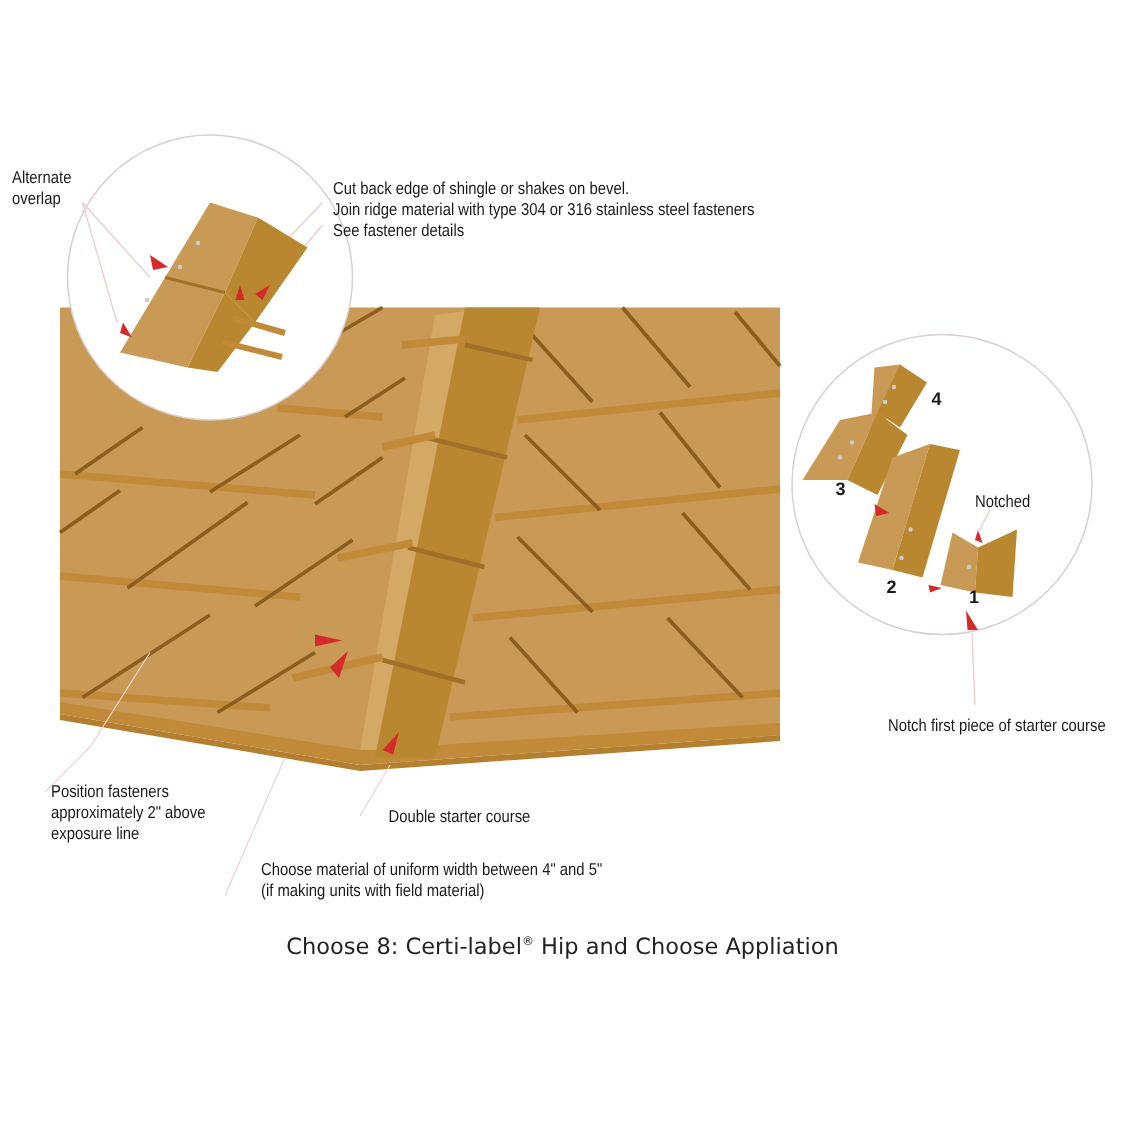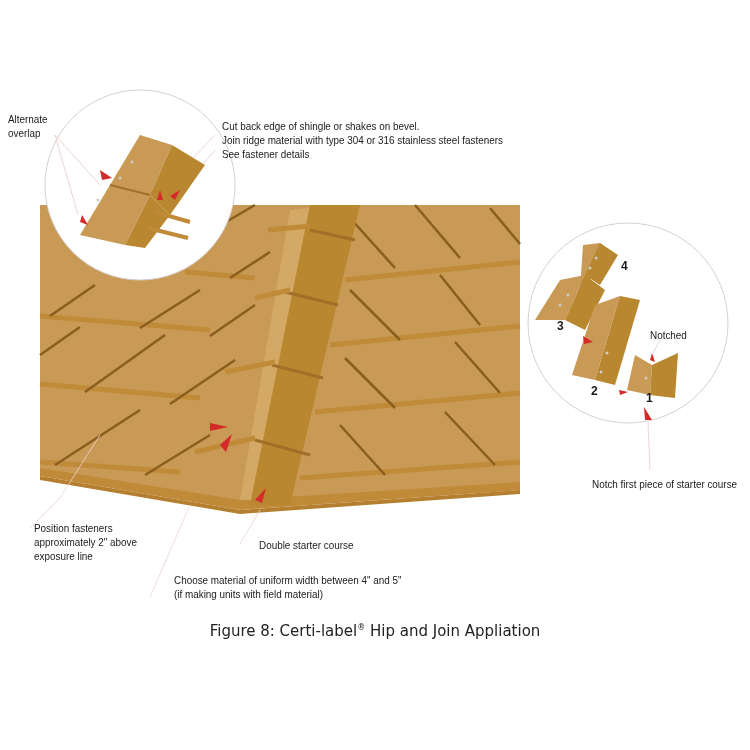--- a/index.html
+++ b/index.html
@@ -190,14 +190,14 @@
 </div>
 
 <div class="lbl" style="left:259px; top:538px;">Double starter course</div>
 
 <div class="lbl" style="left:174px; top:573px;">
   <div>Choose material of uniform width between 4" and 5"</div>
   <div>(if making units with field material)</div>
 </div>
 
 <div class="caption">
-  <span>Figure 8: Certi-label</span><sup>®</sup><span> Hip and Join Appliation</span>
+  <span>Choose 8: Certi-label</span><sup>®</sup><span> Hip and Choose Appliation</span>
 </div>
 
 </body></html>

